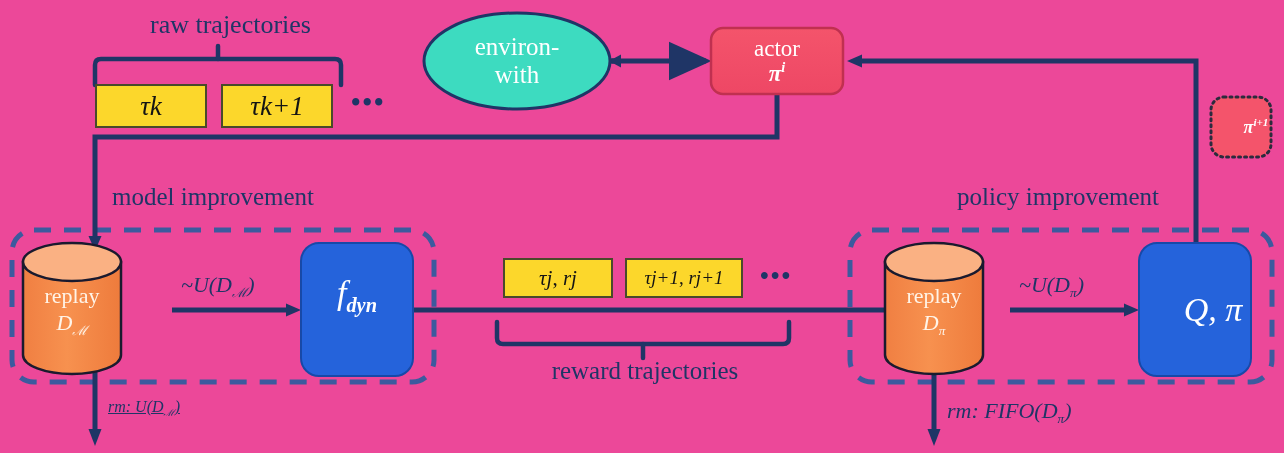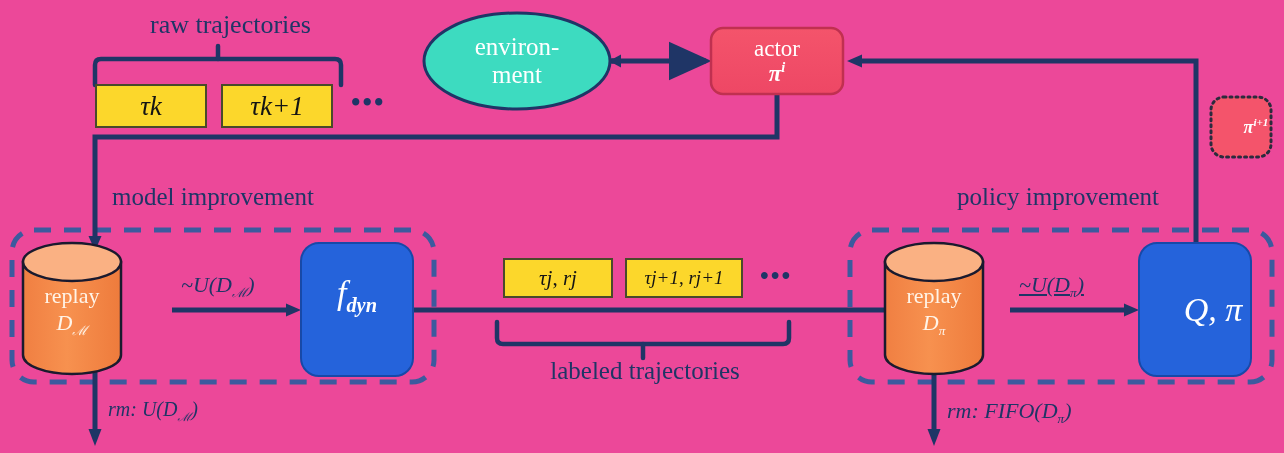--- a/index.html
+++ b/index.html
@@ -125,21 +125,21 @@
       <sup class="math" style="font-size:27px;">k</sup>
   </div>
   <div class="tau-box" style="left:221px;top:84px;width:112px;height:44px;">
     <span class="math" style="font-size:27px;">τ</span>
       <sup class="math" style="font-size:27px;">k+1</sup>
   </div>
   <div class="dots" style="left:351px;top:87px;font-size:27px;">•••</div>
 
   <div class="node-text ser" style="left:424px;top:28px;width:186px;height:66px;font-size:25px;line-height:1.14;font-family:Liberation Serif, serif;">
     <span>environ-</span>
-    <span>ment</span>
+    <span>with</span>
   </div>
 
   <div class="node-text ser" style="left:711px;top:28px;width:132px;height:66px;font-size:23px;line-height:1.1;text-align:center;">
     <span>actor</span>
     <span style="font-weight:bold;">
       <span class="math">π</span><sup class="math">i</sup>
     </span>
   </div>
 
   <div class="node-text" style="left:1211px;top:97px;width:60px;height:60px;font-size:18px;font-weight:bold;padding-left:15px;">
@@ -164,45 +164,45 @@
   </div>
 
   <div class="node-text" style="left:1139px;top:243px;width:112px;height:133px;font-size:34px;margin-left:18px;">
     <span class="math">Q, π</span>
   </div>
 
   <div class="lbl math" style="left:181px;top:272px;font-size:22px;">
     <span>~U(D</span><sub>ℳ</sub><span>)</span>
   </div>
 
-  <div class="lbl math" style="left:1019px;top:272px;font-size:22px;text-decoration:underline;">
+  <div class="lbl math" style="left:1019px;top:272px;font-size:22px;">
     <span>~U(D</span><sub>π</sub><span>)</span>
   </div>
 
   <div class="tau-box" style="left:503px;top:258px;width:110px;height:40px;">
     <span class="math" style="font-size:21px;">τ</span>
       <sup class="math" style="font-size:21px;">j</sup>
       <span style="font-size:21px;">,&nbsp;</span>
       <span class="math" style="font-size:21px;">r</span>
       <sup class="math" style="font-size:21px;">j</sup>
   </div>
   <div class="tau-box" style="left:625px;top:258px;width:118px;height:40px;">
     <span class="math" style="font-size:19px;">τ</span>
       <sup class="math" style="font-size:19px;">j+1</sup>
       <span style="font-size:19px;">,&nbsp;</span>
       <span class="math" style="font-size:19px;">r</span>
       <sup class="math" style="font-size:19px;">j+1</sup>
   </div>
   <div class="dots" style="left:760px;top:262px;font-size:25px;">•••</div>
 
   <div class="lbl ser" style="left:520px;top:356px;font-size:25px;line-height:1.22;text-align:center;width:250px;">
-    <div>labeled trajectories</div>
-  </div>
-
-  <div class="lbl math" style="left:108px;top:398px;font-size:20px;">
+    <div>reward trajectories</div>
+  </div>
+
+  <div class="lbl math" style="left:108px;top:398px;font-size:16px;text-decoration:underline;">
     <span>rm: U(D</span><sub>ℳ</sub><span>)</span>
   </div>
 
   <div class="lbl math" style="left:947px;top:398px;font-size:22px;">
     <span>rm: FIFO(D</span><sub>π</sub><span>)</span>
   </div>
 
 </div>
 
 </body></html>

